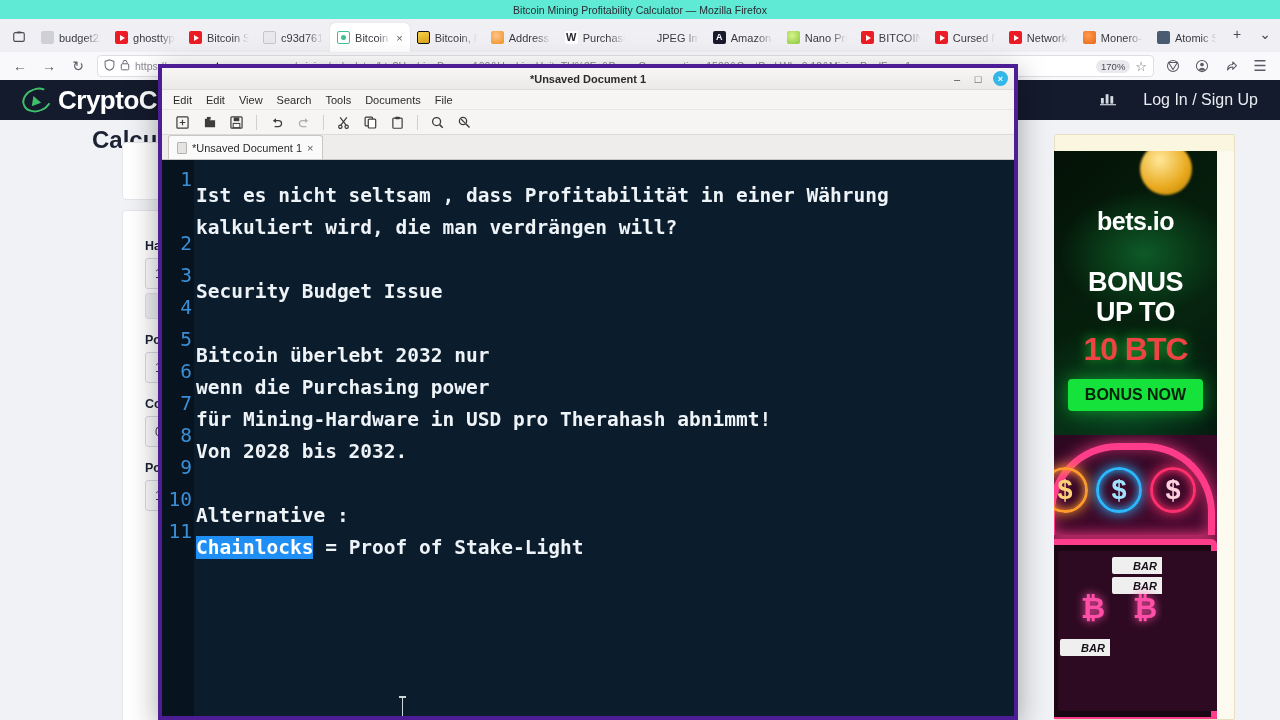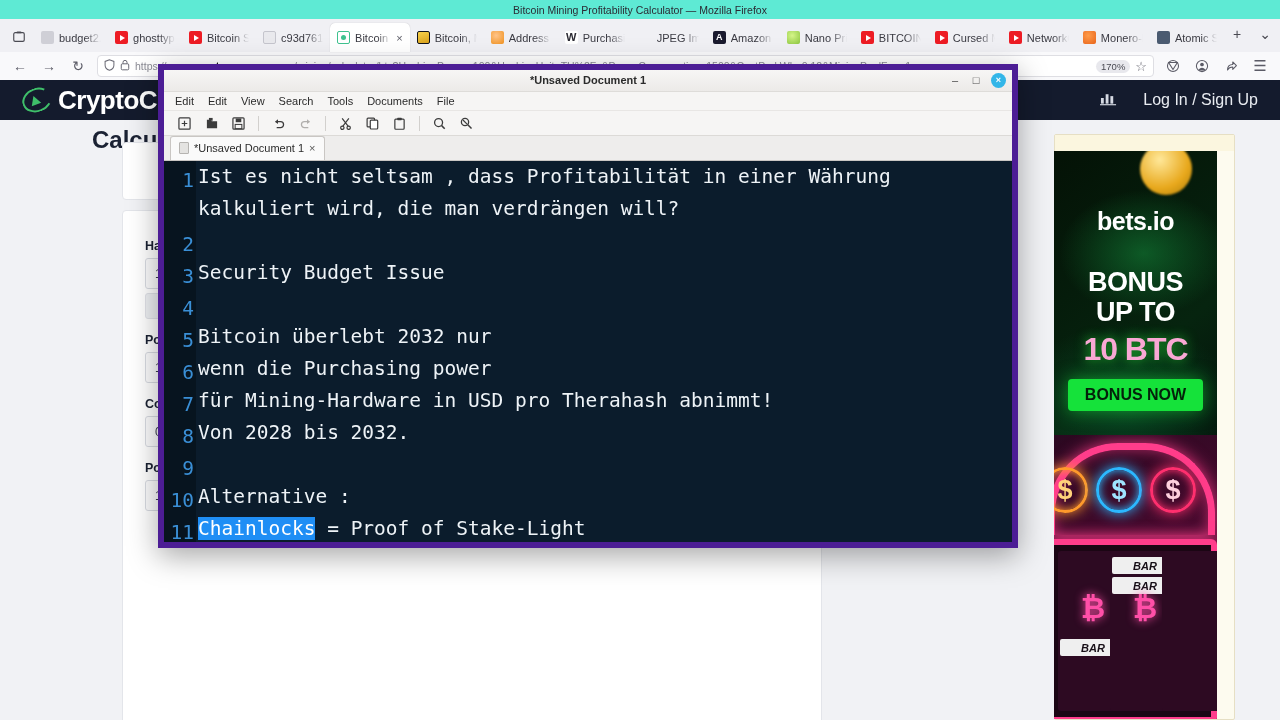--- a/index.html
+++ b/index.html
@@ -125,21 +125,21 @@
   }
   .ad-coin { position:absolute; left: 86px; top: -8px; width: 52px; height:52px; border-radius:50%;
              background: radial-gradient(circle at 38% 32%, #ffe89a, #e8a81c 60%, #a97a08);
              filter: blur(1px); }
   .ad-brand { position:absolute; top: 56px; left:0; right:0; text-align:center;
               color:#fff; font-size: 25px; font-weight:700; letter-spacing:-.5px;}
   .ad-l1 { position:absolute; top: 116px; left:0; right:0; text-align:center; color:#fff;
            font-size:27px; font-weight:800; letter-spacing:-.5px;}
   .ad-l2 { position:absolute; top: 146px; left:0; right:0; text-align:center; color:#fff;
            font-size:27px; font-weight:800; letter-spacing:-.5px;}
-  .ad-l3 { position:absolute; top: 180px; left:0; right:0; text-align:center; color:#f9a8d4;
+  .ad-l3 { position:absolute; top: 180px; left:0; right:0; text-align:center; color:#ef4444;
            font-size:32px; font-weight:800; letter-spacing:-1px;
            text-shadow: 0 0 12px rgba(43,241,58,.75);}
   .ad-cta { position:absolute; top: 228px; left: 14px; right: 14px; height: 32px;
             background:#15e23a; border-radius:4px; color:#04210a; font-size:16px; font-weight:800;
             display:flex; align-items:center; justify-content:center;
             box-shadow: 0 0 18px rgba(21,226,58,.55);}
   .slot { position:absolute; left:-14px; right:-6px; top: 284px; bottom: -10px; overflow:hidden;}
   .slot-body { position:absolute; inset:0;
     background: linear-gradient(160deg, #2a0820 0%, #4a0b30 45%, #16060f 100%);}
   .slot-arc { position:absolute; left: 8px; right: 8px; top: 8px; height: 92px;
@@ -159,22 +159,22 @@
   .reel .btc { position:absolute; left: 0; right:0; top: 40px; text-align:center;
                font-size: 30px; font-weight:800; color:#ff4fa8; text-shadow: 0 0 10px #ff4fa8;}
   .reel .bar { position:absolute; left: 2px; right: 2px; top: 6px; height: 17px; background:#efefef;
                color:#181018; font-size:11px; font-weight:800; font-style:italic;
                display:flex;align-items:center;justify-content:center; border-radius:2px;}
   .reel .bar2 { top: 26px; }
   .reel .bar3 { top: 88px; }
 
   
   #gedit {
-    position: absolute; left: 158px; top: 64px; width: 860px; height: 484px;
-    background: #f6f5f4; border: 6px solid #4c1d95;
+    position: absolute; left: 158px; top: 64px; width: 860px; height: 656px;
+    background: #f6f5f4; border: 4px solid #4c1d95;
     box-shadow: 0 8px 28px rgba(0,0,0,.35);
     display: flex; flex-direction: column;
   }
   .g-title {
     height: 22px; background: linear-gradient(#f7f6f5,#eceae8);
     border-bottom: 1px solid #dedcd9;
     display: flex; align-items: center; padding: 0 6px; position: relative;
   }
   .g-title-text { position:absolute; left:0; right:0; text-align:center;
                   font-size: 11px; font-weight: 700; color:#2b2b2b; }
@@ -195,21 +195,21 @@
   .g-tab { height: 24px; background:#fafafa; border:1px solid #c9c6c3; border-bottom:none;
            display:flex; align-items:center; gap:5px; padding: 0 8px; font-size: 11px; color:#2b2b2b;
            margin-left: 6px; border-radius: 3px 3px 0 0;}
   .g-tab-ico { width: 10px; height: 12px; background:#e4e3e1; border:1px solid #b6b4b1; border-radius:1px;}
   .g-tab-close { color:#5a5a5a; font-size: 11px; }
 
   .g-editor { flex: 1 1 auto; background:#0b1c2c; display:flex; overflow:hidden; position:relative;}
   .gutter { width: 32px; flex:none; background:#07141f; text-align:right; padding-top: 4px;}
   .gutter div { font-family:"DejaVu Sans Mono", monospace; font-size: 19.5px; line-height: 32px;
                 color:#3a8fd6; padding-right: 2px;}
-  .code { flex:1 1 auto; padding-top: 0; position:relative; }
+  .code { flex:1 1 auto; padding-top: 20px; position:relative;font-weight:bold; }
   .code .ln { font-family:"DejaVu Sans Mono", monospace; font-size: 19.5px; line-height: 32px;
               color:#eef3f7; white-space: pre-wrap; padding-left: 2px; }
   .sel { background:#1f8ef5; color:#ffffff; }
   .caret-ibeam { position:absolute; left: 239px; top: 536px; width: 3px; height: 25px;
                  pointer-events:none; }
   .ibeam-bar { position:absolute; left:1px; top:0; width:1px; height:25px; background:#cfd6dc;}
   .ibeam-t { position:absolute; left:-2px; width:7px; height:1.5px; background:#cfd6dc;}
 </style>
 </head>
 <body>

